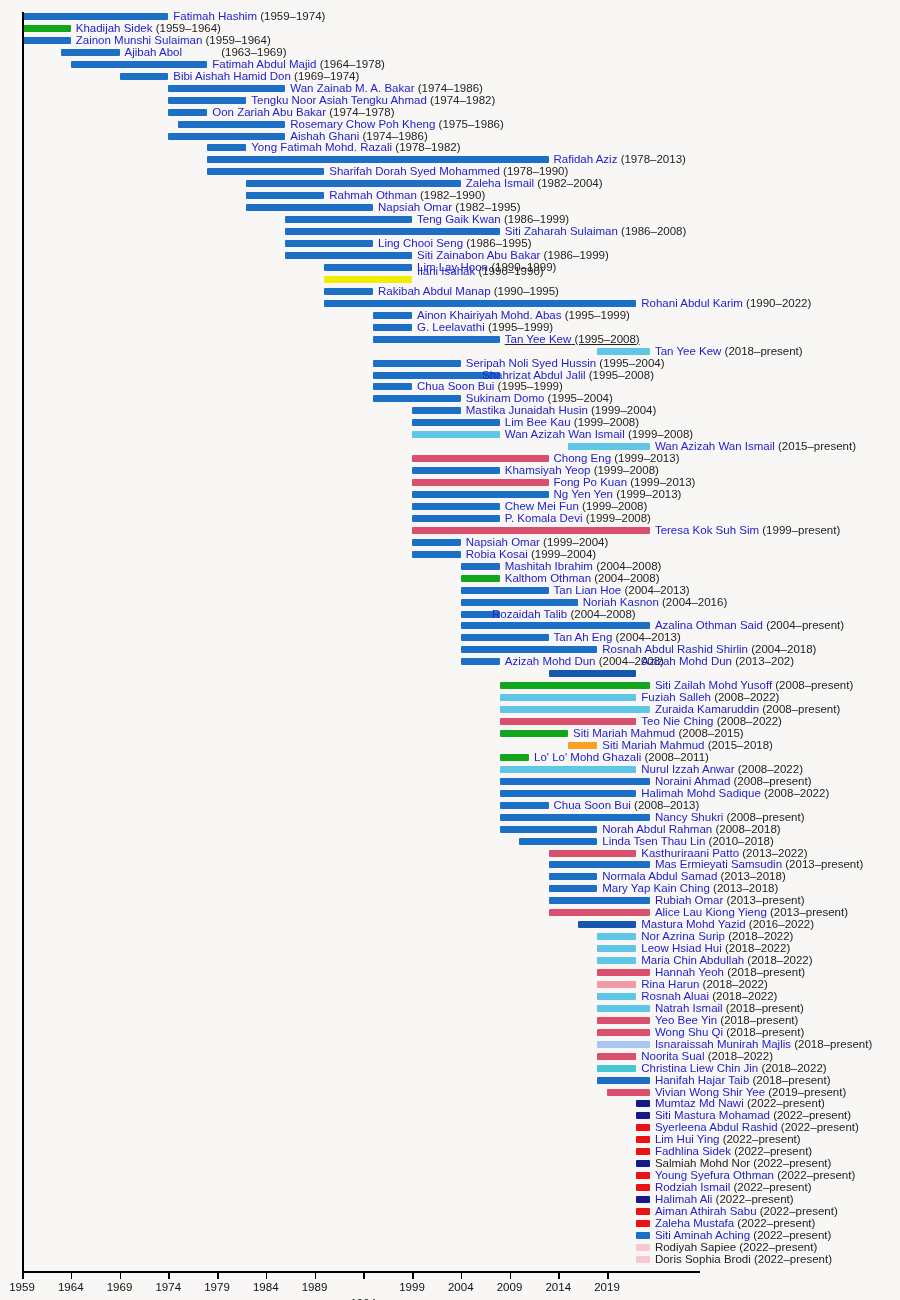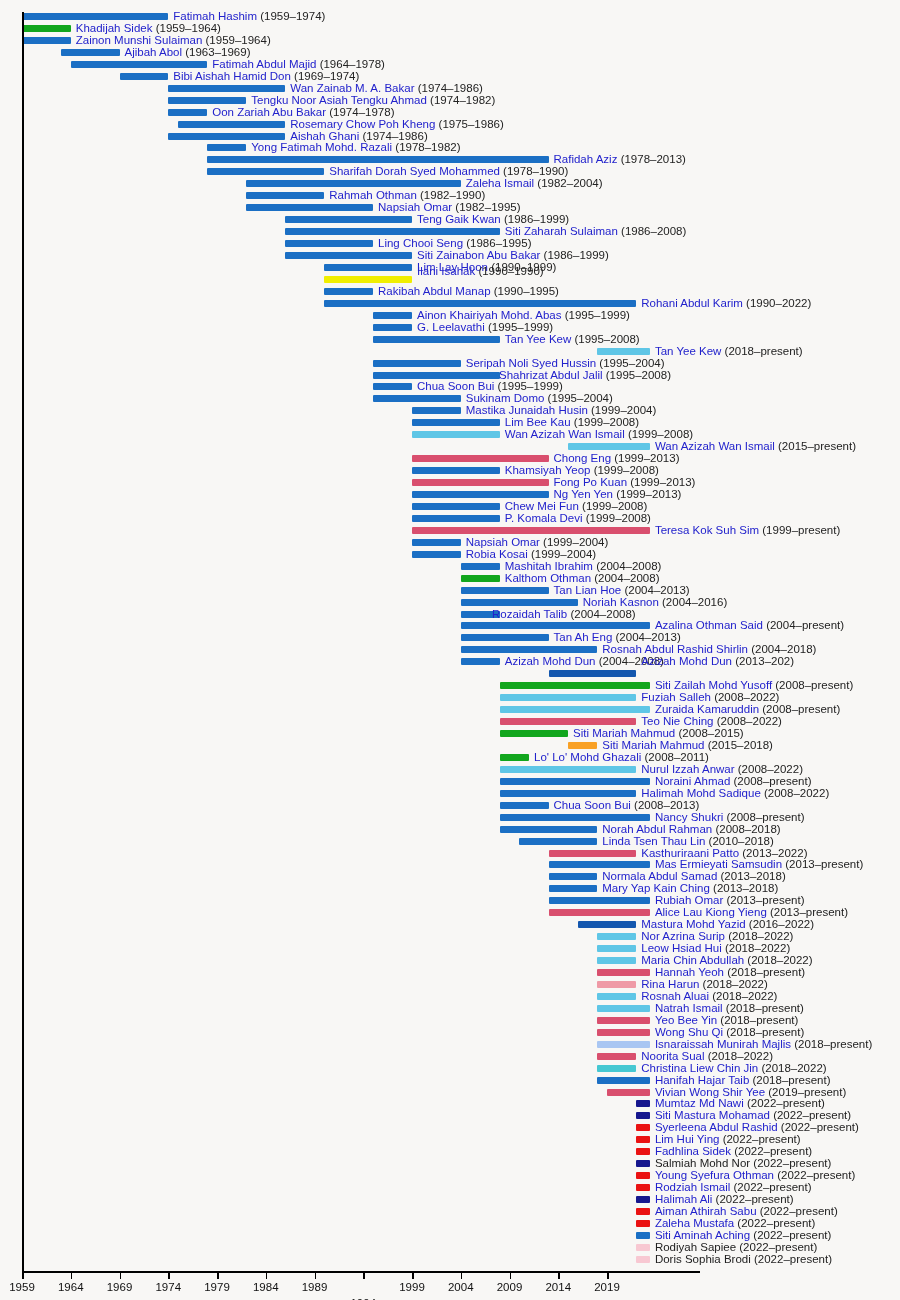--- a/index.html
+++ b/index.html
@@ -27,21 +27,21 @@
 
 <div id="chart">
   <div id="plot">
       <div class="row-bar" style="left: 22px; top: 13px; width: 146.25px; background: rgb(27, 111, 196);"></div>
       <div class="row-label" style="left: 173.25px; top: 11px;"><span class="nm" style="color: rgb(34, 34, 204);">Fatimah Hashim</span><span style="color: rgb(34, 34, 34);"> (1959–1974)</span></div>
       <div class="row-bar" style="left: 22px; top: 24.95px; width: 48.75px; background: rgb(18, 166, 29);"></div>
       <div class="row-label" style="left: 75.75px; top: 22.95px;"><span class="nm" style="color: rgb(34, 34, 204);">Khadijah Sidek</span><span style="color: rgb(34, 34, 34);"> (1959–1964)</span></div>
       <div class="row-bar" style="left: 22px; top: 36.9px; width: 48.75px; background: rgb(27, 111, 196);"></div>
       <div class="row-label" style="left: 75.75px; top: 34.9px;"><span class="nm" style="color: rgb(34, 34, 204);">Zainon Munshi Sulaiman</span><span style="color: rgb(34, 34, 34);"> (1959–1964)</span></div>
       <div class="row-bar" style="left: 61px; top: 48.85px; width: 58.5px; background: rgb(27, 111, 196);"></div>
-      <div class="row-label" style="left: 124.5px; top: 46.85px;"><span class="nm" style="color: rgb(34, 34, 204);">Ajibah Abol</span><span style="color: rgb(34, 34, 34);"> (1963–1969)</span></div>
+      <div class="row-label" style="left: 124.5px; top: 46.85px;"><span class="nm" style="color: rgb(34, 34, 204);">Ajibah Abol</span><span style="color: rgb(34, 34, 34); padding-left: 36px;"> (1963–1969)</span></div>
       <div class="row-bar" style="left: 70.75px; top: 60.8px; width: 136.5px; background: rgb(27, 111, 196);"></div>
       <div class="row-label" style="left: 212.25px; top: 58.8px;"><span class="nm" style="color: rgb(34, 34, 204);">Fatimah Abdul Majid</span><span style="color: rgb(34, 34, 34);"> (1964–1978)</span></div>
       <div class="row-bar" style="left: 119.5px; top: 72.75px; width: 48.75px; background: rgb(27, 111, 196);"></div>
       <div class="row-label" style="left: 173.25px; top: 70.75px;"><span class="nm" style="color: rgb(34, 34, 204);">Bibi Aishah Hamid Don</span><span style="color: rgb(34, 34, 34);"> (1969–1974)</span></div>
       <div class="row-bar" style="left: 168.25px; top: 84.7px; width: 117px; background: rgb(27, 111, 196);"></div>
       <div class="row-label" style="left: 290.25px; top: 82.7px;"><span class="nm" style="color: rgb(34, 34, 204);">Wan Zainab M. A. Bakar</span><span style="color: rgb(34, 34, 34);"> (1974–1986)</span></div>
       <div class="row-bar" style="left: 168.25px; top: 96.65px; width: 78px; background: rgb(27, 111, 196);"></div>
       <div class="row-label" style="left: 251.25px; top: 94.65px;"><span class="nm" style="color: rgb(34, 34, 204);">Tengku Noor Asiah Tengku Ahmad</span><span style="color: rgb(34, 34, 34);"> (1974–1982)</span></div>
       <div class="row-bar" style="left: 168.25px; top: 108.6px; width: 39px; background: rgb(27, 111, 196);"></div>
       <div class="row-label" style="left: 212.25px; top: 106.6px;"><span class="nm" style="color: rgb(34, 34, 204);">Oon Zariah Abu Bakar</span><span style="color: rgb(34, 34, 34);"> (1974–1978)</span></div>
@@ -75,27 +75,27 @@
       <div class="row-label" style="left: 417px; top: 266px;"><span class="nm" style="color: rgb(34, 34, 204);">Ilani Isahak</span><span style="color: rgb(34, 34, 34);"> (1990–1990)</span></div>
       <div class="row-bar" style="left: 324.25px; top: 287.85px; width: 48.75px; background: rgb(27, 111, 196);"></div>
       <div class="row-label" style="left: 378px; top: 285.85px;"><span class="nm" style="color: rgb(34, 34, 204);">Rakibah Abdul Manap</span><span style="color: rgb(34, 34, 34);"> (1990–1995)</span></div>
       <div class="row-bar" style="left: 324.25px; top: 299.8px; width: 312px; background: rgb(27, 111, 196);"></div>
       <div class="row-label" style="left: 641.25px; top: 297.8px;"><span class="nm" style="color: rgb(34, 34, 204);">Rohani Abdul Karim</span><span style="color: rgb(34, 34, 34);"> (1990–2022)</span></div>
       <div class="row-bar" style="left: 373px; top: 311.75px; width: 39px; background: rgb(27, 111, 196);"></div>
       <div class="row-label" style="left: 417px; top: 309.75px;"><span class="nm" style="color: rgb(34, 34, 204);">Ainon Khairiyah Mohd. Abas</span><span style="color: rgb(34, 34, 34);"> (1995–1999)</span></div>
       <div class="row-bar" style="left: 373px; top: 323.7px; width: 39px; background: rgb(27, 111, 196);"></div>
       <div class="row-label" style="left: 417px; top: 321.7px;"><span class="nm" style="color: rgb(34, 34, 204);">G. Leelavathi</span><span style="color: rgb(34, 34, 34);"> (1995–1999)</span></div>
       <div class="row-bar" style="left: 373px; top: 335.65px; width: 126.75px; background: rgb(27, 111, 196);"></div>
-      <div class="row-label" style="left: 504.75px; top: 333.65px;"><span class="nm" style="color: rgb(34, 34, 204);">Tan Yee Kew</span><span style="color: rgb(34, 34, 34);"> (1995–2008)</span></div>
+      <div class="row-label" style="left: 504.75px; top: 333.65px; text-decoration: underline;"><span class="nm" style="color: rgb(34, 34, 204);">Tan Yee Kew</span><span style="color: rgb(34, 34, 34);"> (1995–2008)</span></div>
       <div class="row-bar" style="left: 597.25px; top: 347.6px; width: 52.65px; background: rgb(95, 198, 230);"></div>
       <div class="row-label" style="left: 654.9px; top: 345.6px;"><span class="nm" style="color: rgb(34, 34, 204);">Tan Yee Kew</span><span style="color: rgb(34, 34, 34);"> (2018–present)</span></div>
       <div class="row-bar" style="left: 373px; top: 359.55px; width: 87.75px; background: rgb(27, 111, 196);"></div>
       <div class="row-label" style="left: 465.75px; top: 357.55px;"><span class="nm" style="color: rgb(34, 34, 204);">Seripah Noli Syed Hussin</span><span style="color: rgb(34, 34, 34);"> (1995–2004)</span></div>
       <div class="row-bar" style="left: 373px; top: 371.5px; width: 126.75px; background: rgb(27, 111, 196);"></div>
-      <div class="row-label" style="left: 499px; top: 369.5px; text-align: center;"><span class="nm" style="color: rgb(34, 34, 204);">Shahrizat Abdul Jalil</span><span style="color: rgb(34, 34, 34);"> (1995–2008)</span></div>
+      <div class="row-label" style="left: 482px; top: 369.5px; text-align: center;"><span class="nm" style="color: rgb(34, 34, 204);">Shahrizat Abdul Jalil</span><span style="color: rgb(34, 34, 34);"> (1995–2008)</span></div>
       <div class="row-bar" style="left: 373px; top: 383.45px; width: 39px; background: rgb(27, 111, 196);"></div>
       <div class="row-label" style="left: 417px; top: 381.45px;"><span class="nm" style="color: rgb(34, 34, 204);">Chua Soon Bui</span><span style="color: rgb(34, 34, 34);"> (1995–1999)</span></div>
       <div class="row-bar" style="left: 373px; top: 395.4px; width: 87.75px; background: rgb(27, 111, 196);"></div>
       <div class="row-label" style="left: 465.75px; top: 393.4px;"><span class="nm" style="color: rgb(34, 34, 204);">Sukinam Domo</span><span style="color: rgb(34, 34, 34);"> (1995–2004)</span></div>
       <div class="row-bar" style="left: 412px; top: 407.35px; width: 48.75px; background: rgb(27, 111, 196);"></div>
       <div class="row-label" style="left: 465.75px; top: 405.35px;"><span class="nm" style="color: rgb(34, 34, 204);">Mastika Junaidah Husin</span><span style="color: rgb(34, 34, 34);"> (1999–2004)</span></div>
       <div class="row-bar" style="left: 412px; top: 419.3px; width: 87.75px; background: rgb(27, 111, 196);"></div>
       <div class="row-label" style="left: 504.75px; top: 417.3px;"><span class="nm" style="color: rgb(34, 34, 204);">Lim Bee Kau</span><span style="color: rgb(34, 34, 34);"> (1999–2008)</span></div>
       <div class="row-bar" style="left: 412px; top: 431.25px; width: 87.75px; background: rgb(95, 198, 230);"></div>
       <div class="row-label" style="left: 504.75px; top: 429.25px;"><span class="nm" style="color: rgb(34, 34, 204);">Wan Azizah Wan Ismail</span><span style="color: rgb(34, 34, 34);"> (1999–2008)</span></div>

